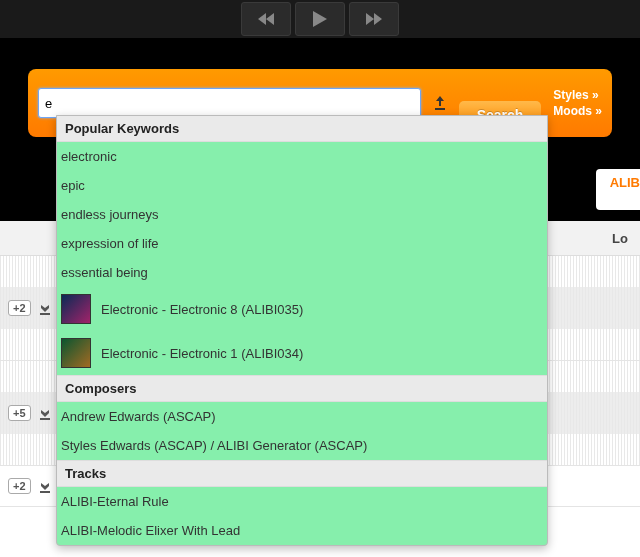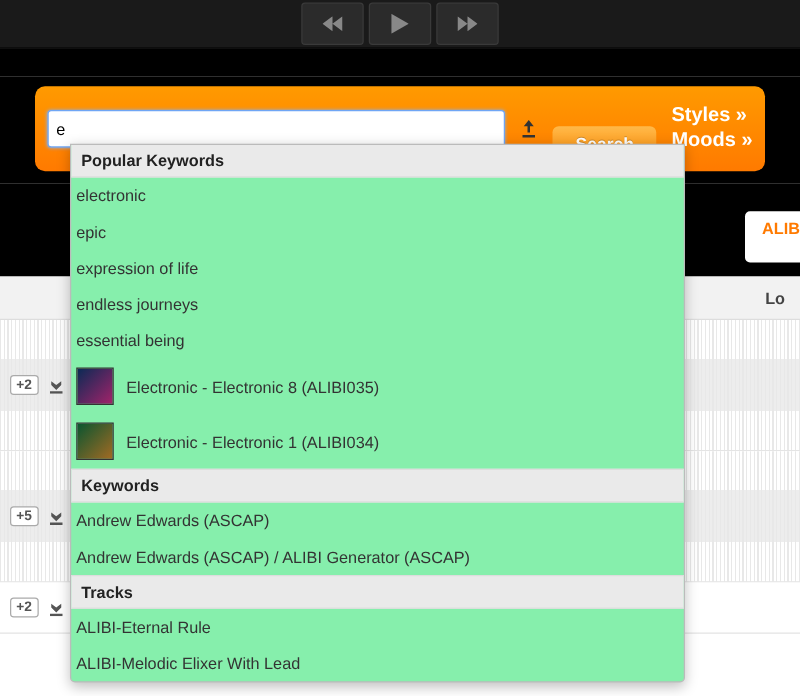--- a/index.html
+++ b/index.html
@@ -6,21 +6,21 @@
   .player-bar{background:#1a1a1a;border-bottom:1px solid #000;height:38px;display:flex;align-items:center;justify-content:center;gap:0;}
   .player-btn{width:48px;height:32px;background:#2b2b2b;border:1px solid #3a3a3a;border-radius:3px;margin:0 2px;display:flex;align-items:center;justify-content:center;color:#888;cursor:pointer;}
   .player-btn svg{fill:#888;}
   .topstrip{background:#000;height:22px;}
   .search-wrap{padding:8px 28px 10px 28px;background:#000;}
   .search-bar{background:linear-gradient(to bottom,#ff9a00,#ff7a00);border-radius:8px;padding:8px 10px;display:flex;align-items:center;gap:8px;position:relative;}
   .search-input{flex:1;height:24px;border:1px solid #6fa6f5;border-radius:3px;padding:2px 6px;font-size:13px;outline:none;box-shadow:0 0 3px #7fb4ff;background:#fff;}
   .upload-btn{width:22px;height:22px;display:flex;align-items:center;justify-content:center;color:#333;cursor:pointer;}
   .search-btn{background:linear-gradient(to bottom,#ffb94a,#ff8b00);border:none;color:#fff;font-weight:bold;font-size:14px;padding:6px 18px;border-radius:5px;cursor:pointer;text-shadow:0 -1px rgba(0,0,0,.2);margin-top:24px;}
   .link-col{display:flex;flex-direction:column;gap:2px;margin-left:4px;}
-  .link-col span{color:#fff;font-weight:bold;font-size:16px;cursor:pointer;white-space:nowrap;}
+  .link-col span{color:#fff;font-weight:bold;font-size:12px;cursor:pointer;white-space:nowrap;}
   .subhdr{background:#000;height:74px;position:relative;}
   .tab-right{position:absolute;right:0;top:22px;background:#fff;padding:6px 0 20px 14px;color:#ff7a00;font-weight:bold;border-radius:4px 0 0 4px;}
   .toolbar{height:34px;background:#f2f2f2;border-bottom:1px solid #ddd;display:flex;align-items:center;justify-content:flex-end;padding-right:4px;}
   .th{font-weight:bold;color:#444;padding:0 8px;}
   .tracks{}
   .row{border-bottom:1px solid #e4e4e4;height:68px;display:flex;align-items:center;padding:0 8px;position:relative;background:#fff;}
   .row.big{height:104px;}
   .wave{position:absolute;inset:0;background:repeating-linear-gradient(90deg,#d7d7d7 0 1px,transparent 1px 3px),linear-gradient(to bottom,transparent 30%,#e0e0e0 30%,#e0e0e0 70%,transparent 70%);opacity:.55;}
   .row-controls{position:relative;display:flex;align-items:center;gap:6px;z-index:1;}
   .badge{background:#fff;border:1px solid #aaa;border-radius:3px;font-size:11px;padding:1px 4px;font-weight:bold;color:#555;}
@@ -135,44 +135,44 @@
 
 <div class="dropdown">
   <div class="dd-sect">Popular Keywords</div>
   <div class="dd-item">
       <span>electronic</span>
     </div>
   <div class="dd-item">
       <span>epic</span>
     </div>
   <div class="dd-item">
-      <span>expression of life</span>
+      <span>endless journeys</span>
     </div>
   <div class="dd-item">
-      <span>endless journeys</span>
+      <span>expression of life</span>
     </div>
   <div class="dd-item">
       <span>essential being</span>
     </div>
 
   <div class="dd-item">
       <span class="dd-thumb v1"></span>
       <span>Electronic - Electronic 8 (ALIBI035)</span>
     </div>
   <div class="dd-item">
       <span class="dd-thumb v2"></span>
       <span>Electronic - Electronic 1 (ALIBI034)</span>
     </div>
 
-  <div class="dd-sect">Keywords</div>
+  <div class="dd-sect">Composers</div>
   <div class="dd-item">
       <span>Andrew Edwards (ASCAP)</span>
     </div>
   <div class="dd-item">
-      <span>Andrew Edwards (ASCAP) / ALIBI Generator (ASCAP)</span>
+      <span>Styles Edwards (ASCAP) / ALIBI Generator (ASCAP)</span>
     </div>
 
   <div class="dd-sect">Tracks</div>
   <div class="dd-item">
       <span>ALIBI-Eternal Rule</span>
     </div>
   <div class="dd-item">
       <span>ALIBI-Melodic Elixer With Lead</span>
     </div>
 </div>

